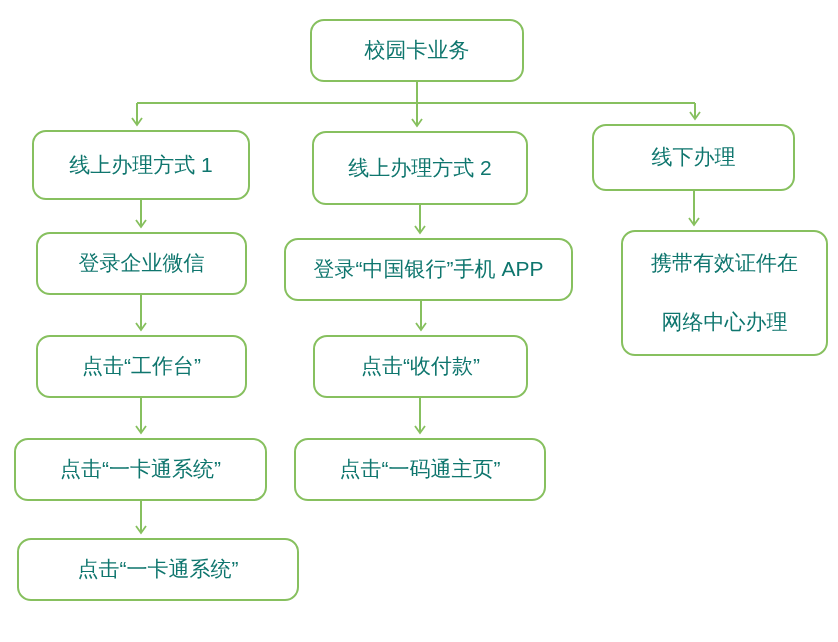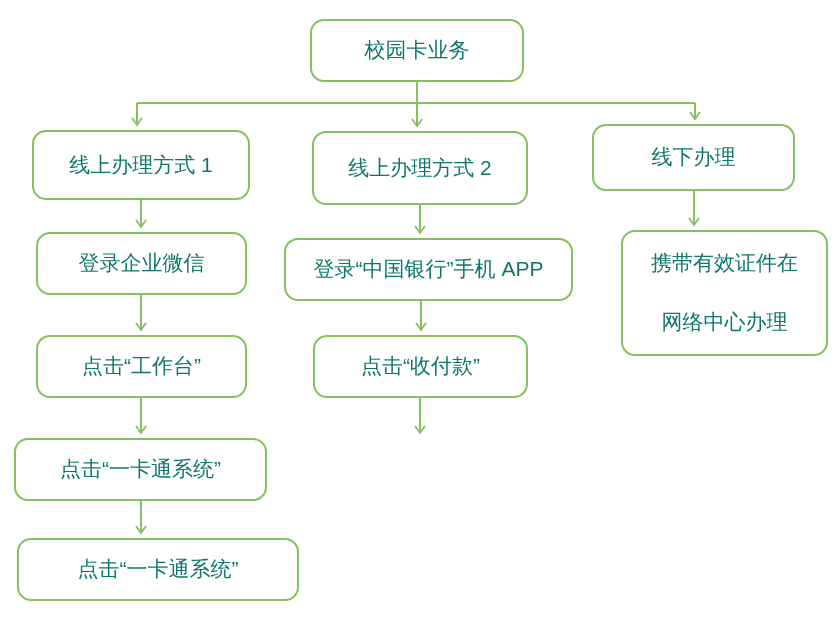--- a/index.html
+++ b/index.html
@@ -83,16 +83,17 @@
 
   <div class="node tall" style="left:593px; top:230px; width:207px; height:126px;margin-left:28px;">携带有效证件在
 网络中心办理</div>
 
   <div class="node" style="left:36px; top:335px; width:211px; height:63px;">点击“工作台”</div>
 
   <div class="node" style="left:313px; top:335px; width:215px; height:63px;">点击“收付款”</div>
 
   <div class="node" style="left:14px; top:438px; width:253px; height:63px;">点击“一卡通系统”</div>
 
+  <div class="node" style="left:294px; top:438px; width:252px; height:63px;">点击“一码通主页”</div>
 
   <div class="node" style="left:17px; top:538px; width:282px; height:63px;">点击“一卡通系统”</div>
 
 </div>
 
 </body></html>

